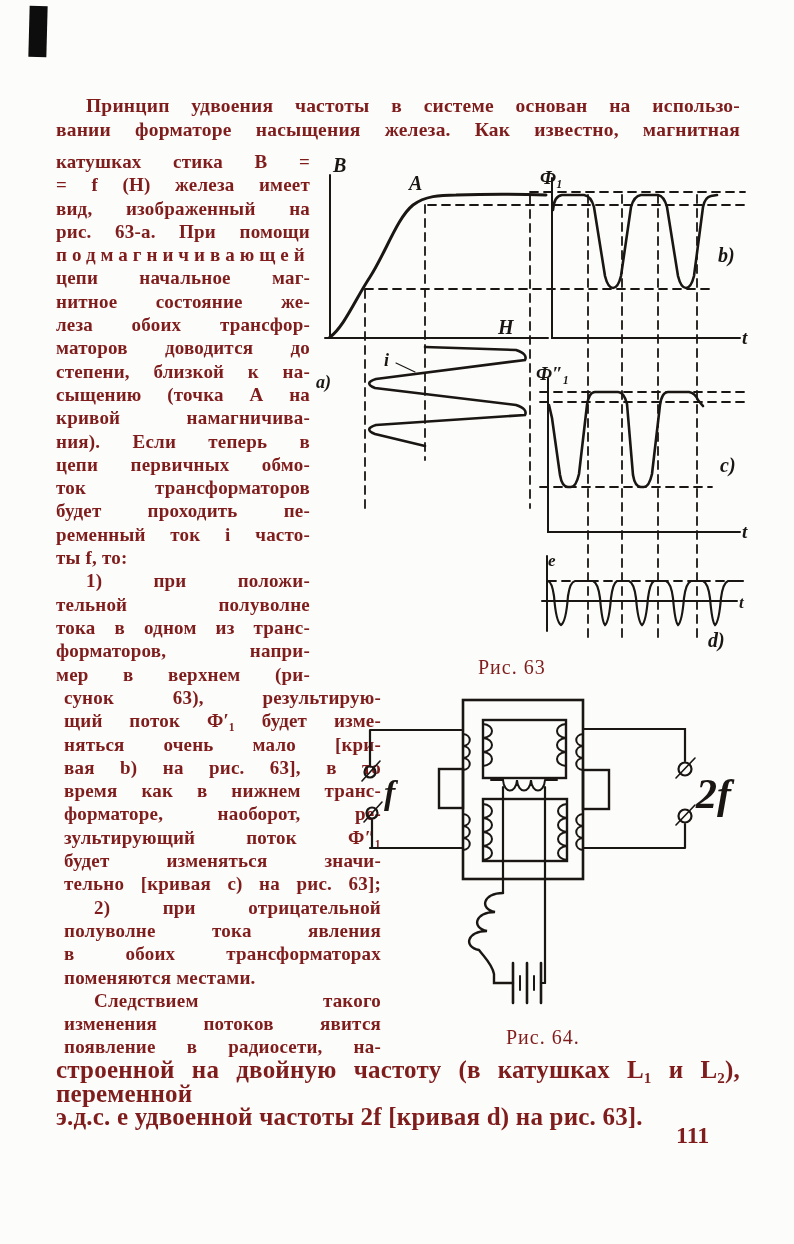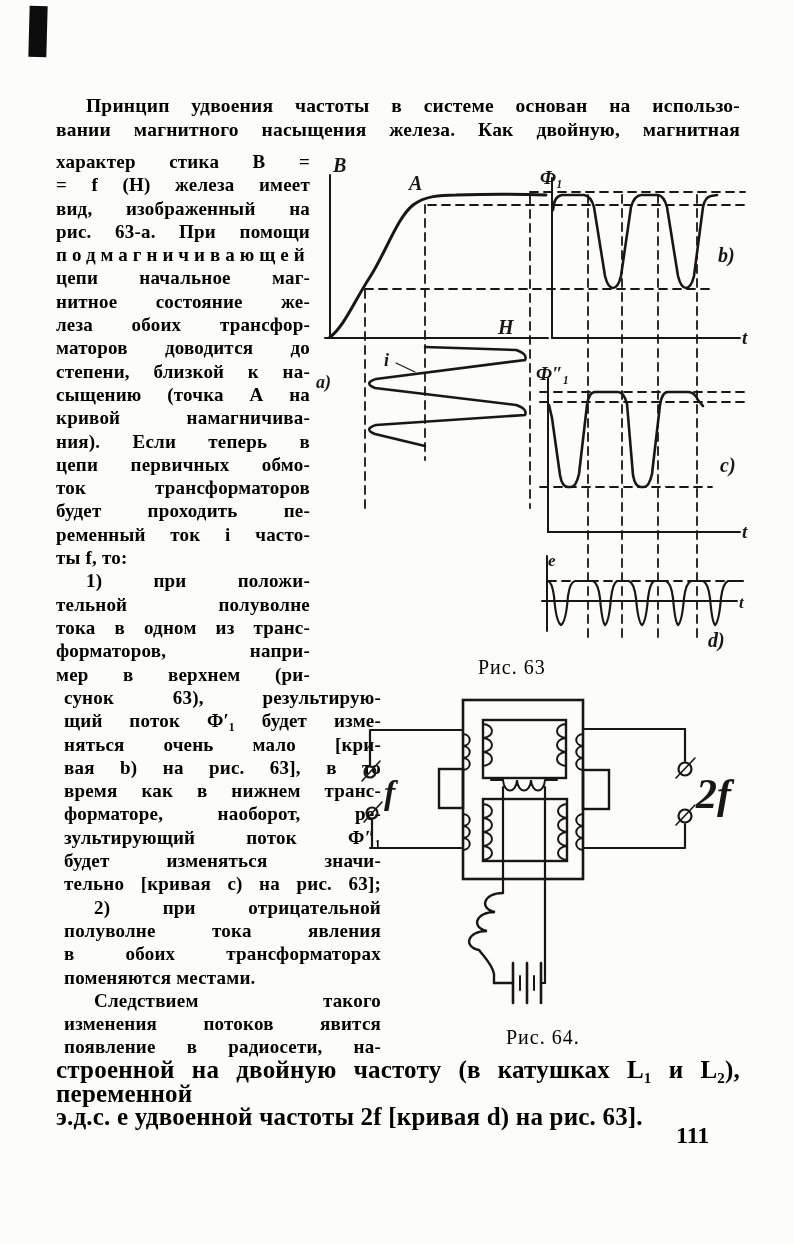--- a/index.html
+++ b/index.html
@@ -1,17 +1,17 @@
 <!DOCTYPE html>
 <html><head>
 <meta charset="utf-8">
 <style>
   html,body{margin:0;padding:0;background:#e8e8e8;}
   .page{position:relative;width:794px;height:1244px;background:#fcfcfa;
-        font-family:"Liberation Serif",serif;color:#000000;overflow:hidden;}
+        font-family:"Liberation Serif",serif;color:#7f1d1d;overflow:hidden;}
   .tb{position:absolute;font-weight:700;letter-spacing:0.2px;}
   .tline{text-align:justify;text-align-last:justify;}
   .tline.ind{text-indent:30px;}
   .tline.nj{text-align-last:left;}
   .tline.sp{letter-spacing:5px;}
   .cap{position:absolute;font-weight:400;font-size:20px;letter-spacing:1px;}
   .pgnum{position:absolute;font-weight:700;font-size:24px;}
   .ink{position:absolute;left:29px;top:6px;width:18px;height:51px;background:#0d0d0d;transform:rotate(1.5deg);}
   svg{position:absolute;overflow:visible;}
   .fig63{left:312px;top:150px;}
@@ -20,25 +20,25 @@
 </style>
 </head>
 <body>
 
 <div class="page">
 
   <div class="ink"></div>
 
   <div class="tb" style="left:56px;top:94px;width:684px;font-size:19.5px;line-height:24px;">
       <div class="tline ind">Принцип удвоения частоты в системе основан на использо-</div>
-      <div class="tline">вании магнитного насыщения железа. Как двойную, магнитная</div>
+      <div class="tline">вании форматоре насыщения железа. Как известно, магнитная</div>
     </div>
 
   <div class="tb" style="left:56px;top:150px;width:254px;font-size:19px;line-height:23.3px;">
-      <div class="tline">характер стика  В =</div>
+      <div class="tline">катушках стика  В =</div>
       <div class="tline">= f (Н) железа имеет</div>
       <div class="tline">вид, изображенный на</div>
       <div class="tline">рис. 63-а. При помощи</div>
       <div class="tline sp">подмагничивающей</div>
       <div class="tline">цепи начальное маг-</div>
       <div class="tline">нитное состояние же-</div>
       <div class="tline">леза обоих трансфор-</div>
       <div class="tline">маторов доводится до</div>
       <div class="tline">степени, близкой к на-</div>
       <div class="tline">сыщению (точка А на</div>

